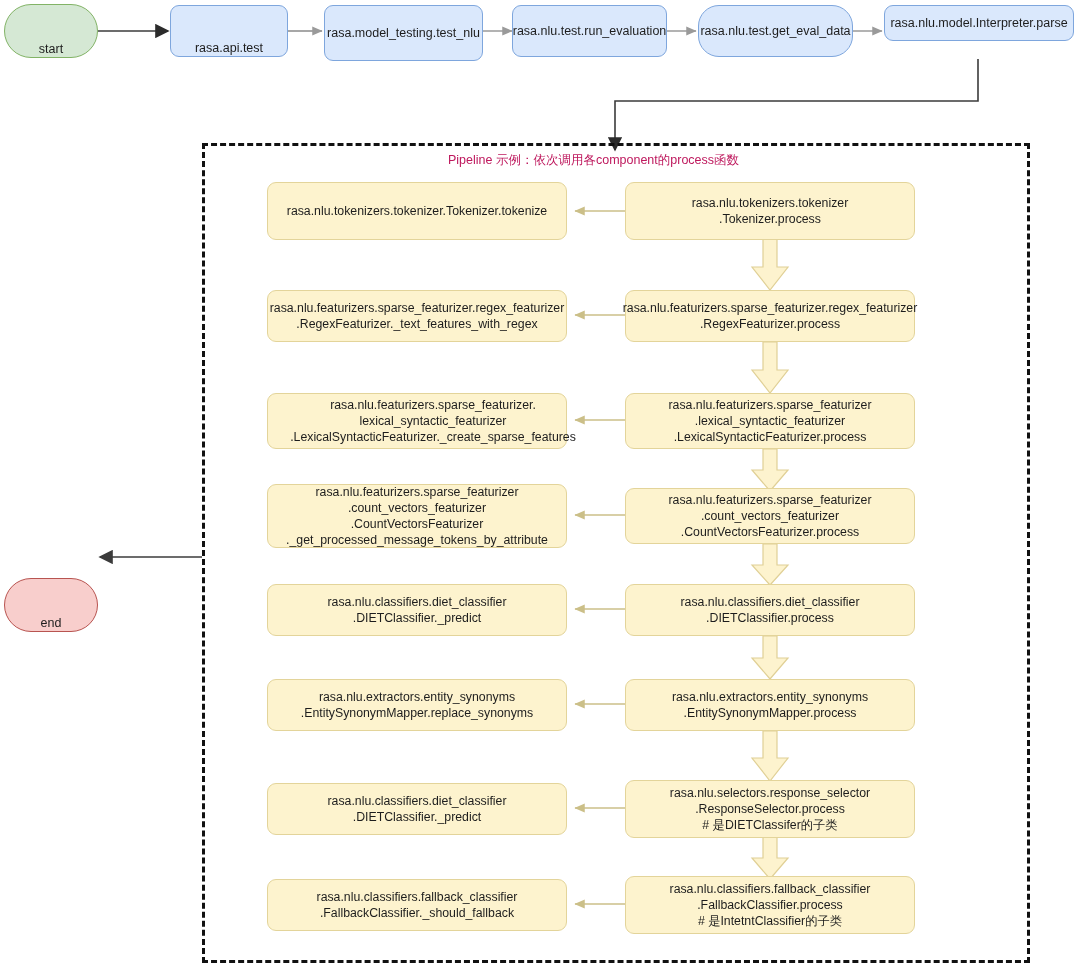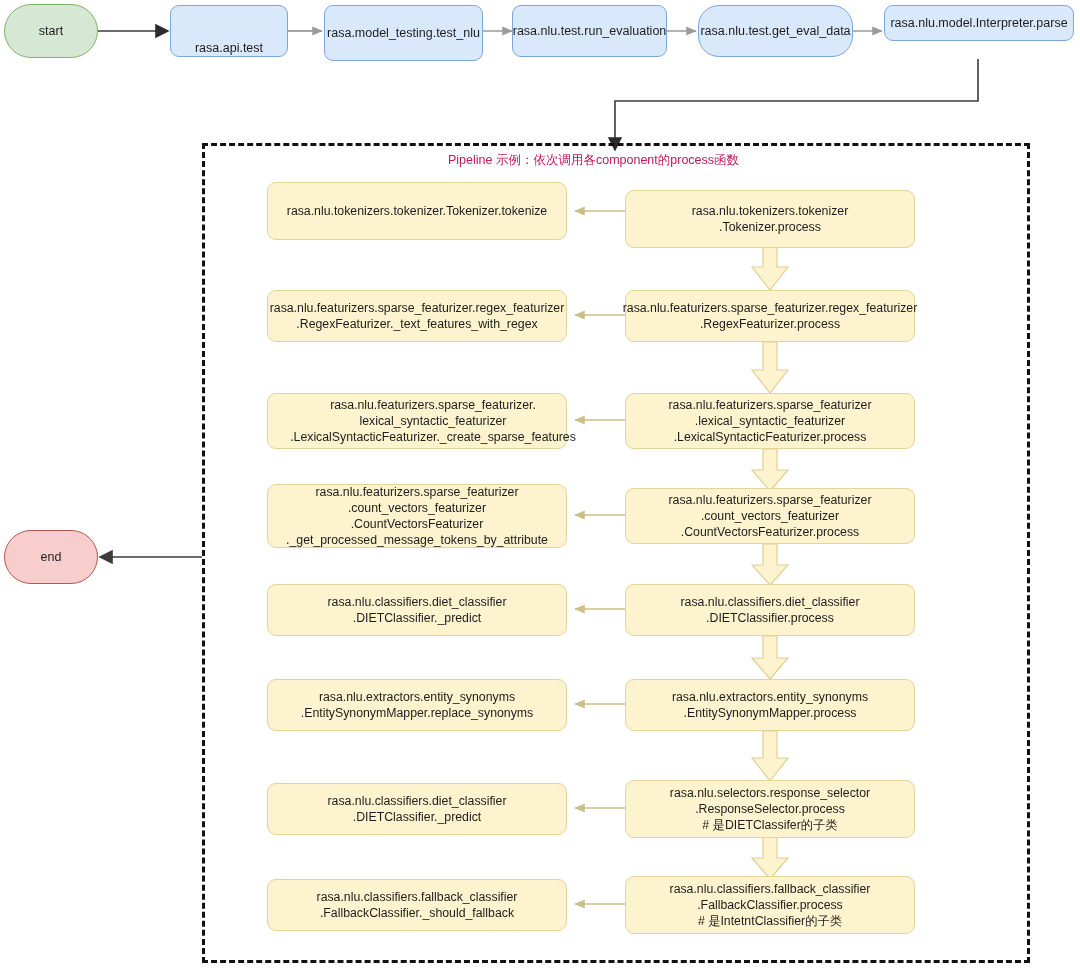--- a/index.html
+++ b/index.html
@@ -30,28 +30,30 @@
   .node .lbl {
     display: block;
     white-space: pre-line;
     padding: 0 6px;
   }
 
   
   .term {
     border-radius: 999px;
     font-size: 12.5px;
+    align-items: flex-end;
   }
   .term-start {
     background: #d5e8d4;
     border: 1.4px solid #82b366;
   }
   .term-end {
     background: #f8cecc;
     border: 1.4px solid #b85450;
+    margin-top: 48px;
   }
 
   
   .blue {
     background: #dae8fc;
     border: 1.2px solid #7ea6dd;
     border-radius: 9px;
     font-size: 12.5px;
   }
 
@@ -172,21 +174,21 @@
   </div>
 
   <div class="node blue" style="left:884px; top:5px; width:190px; height:36px;">
     <span class="lbl">rasa.nlu.model.Interpreter.parse</span>
   </div>
 
   <div class="dashed-box" style="left:202px; top:143px; width:828px; height:820px;"></div>
 
   <div class="pipeline-title" style="left:448px; top:152px;">Pipeline 示例：依次调用各component的process函数</div>
 
-  <div class="node yellow" style="left:625px; top:182px; width:290px; height:58px;margin-top:8px;">
+  <div class="node yellow" style="left:625px; top:182px; width:290px; height:58px;">
     <span class="lbl">rasa.nlu.tokenizers.tokenizer
 .Tokenizer.process</span>
   </div>
 
   <div class="node yellow" style="left:625px; top:290px; width:290px; height:52px;">
     <span class="lbl">rasa.nlu.featurizers.sparse_featurizer.regex_featurizer
 .RegexFeaturizer.process</span>
   </div>
 
   <div class="node yellow" style="left:625px; top:393px; width:290px; height:56px;">

